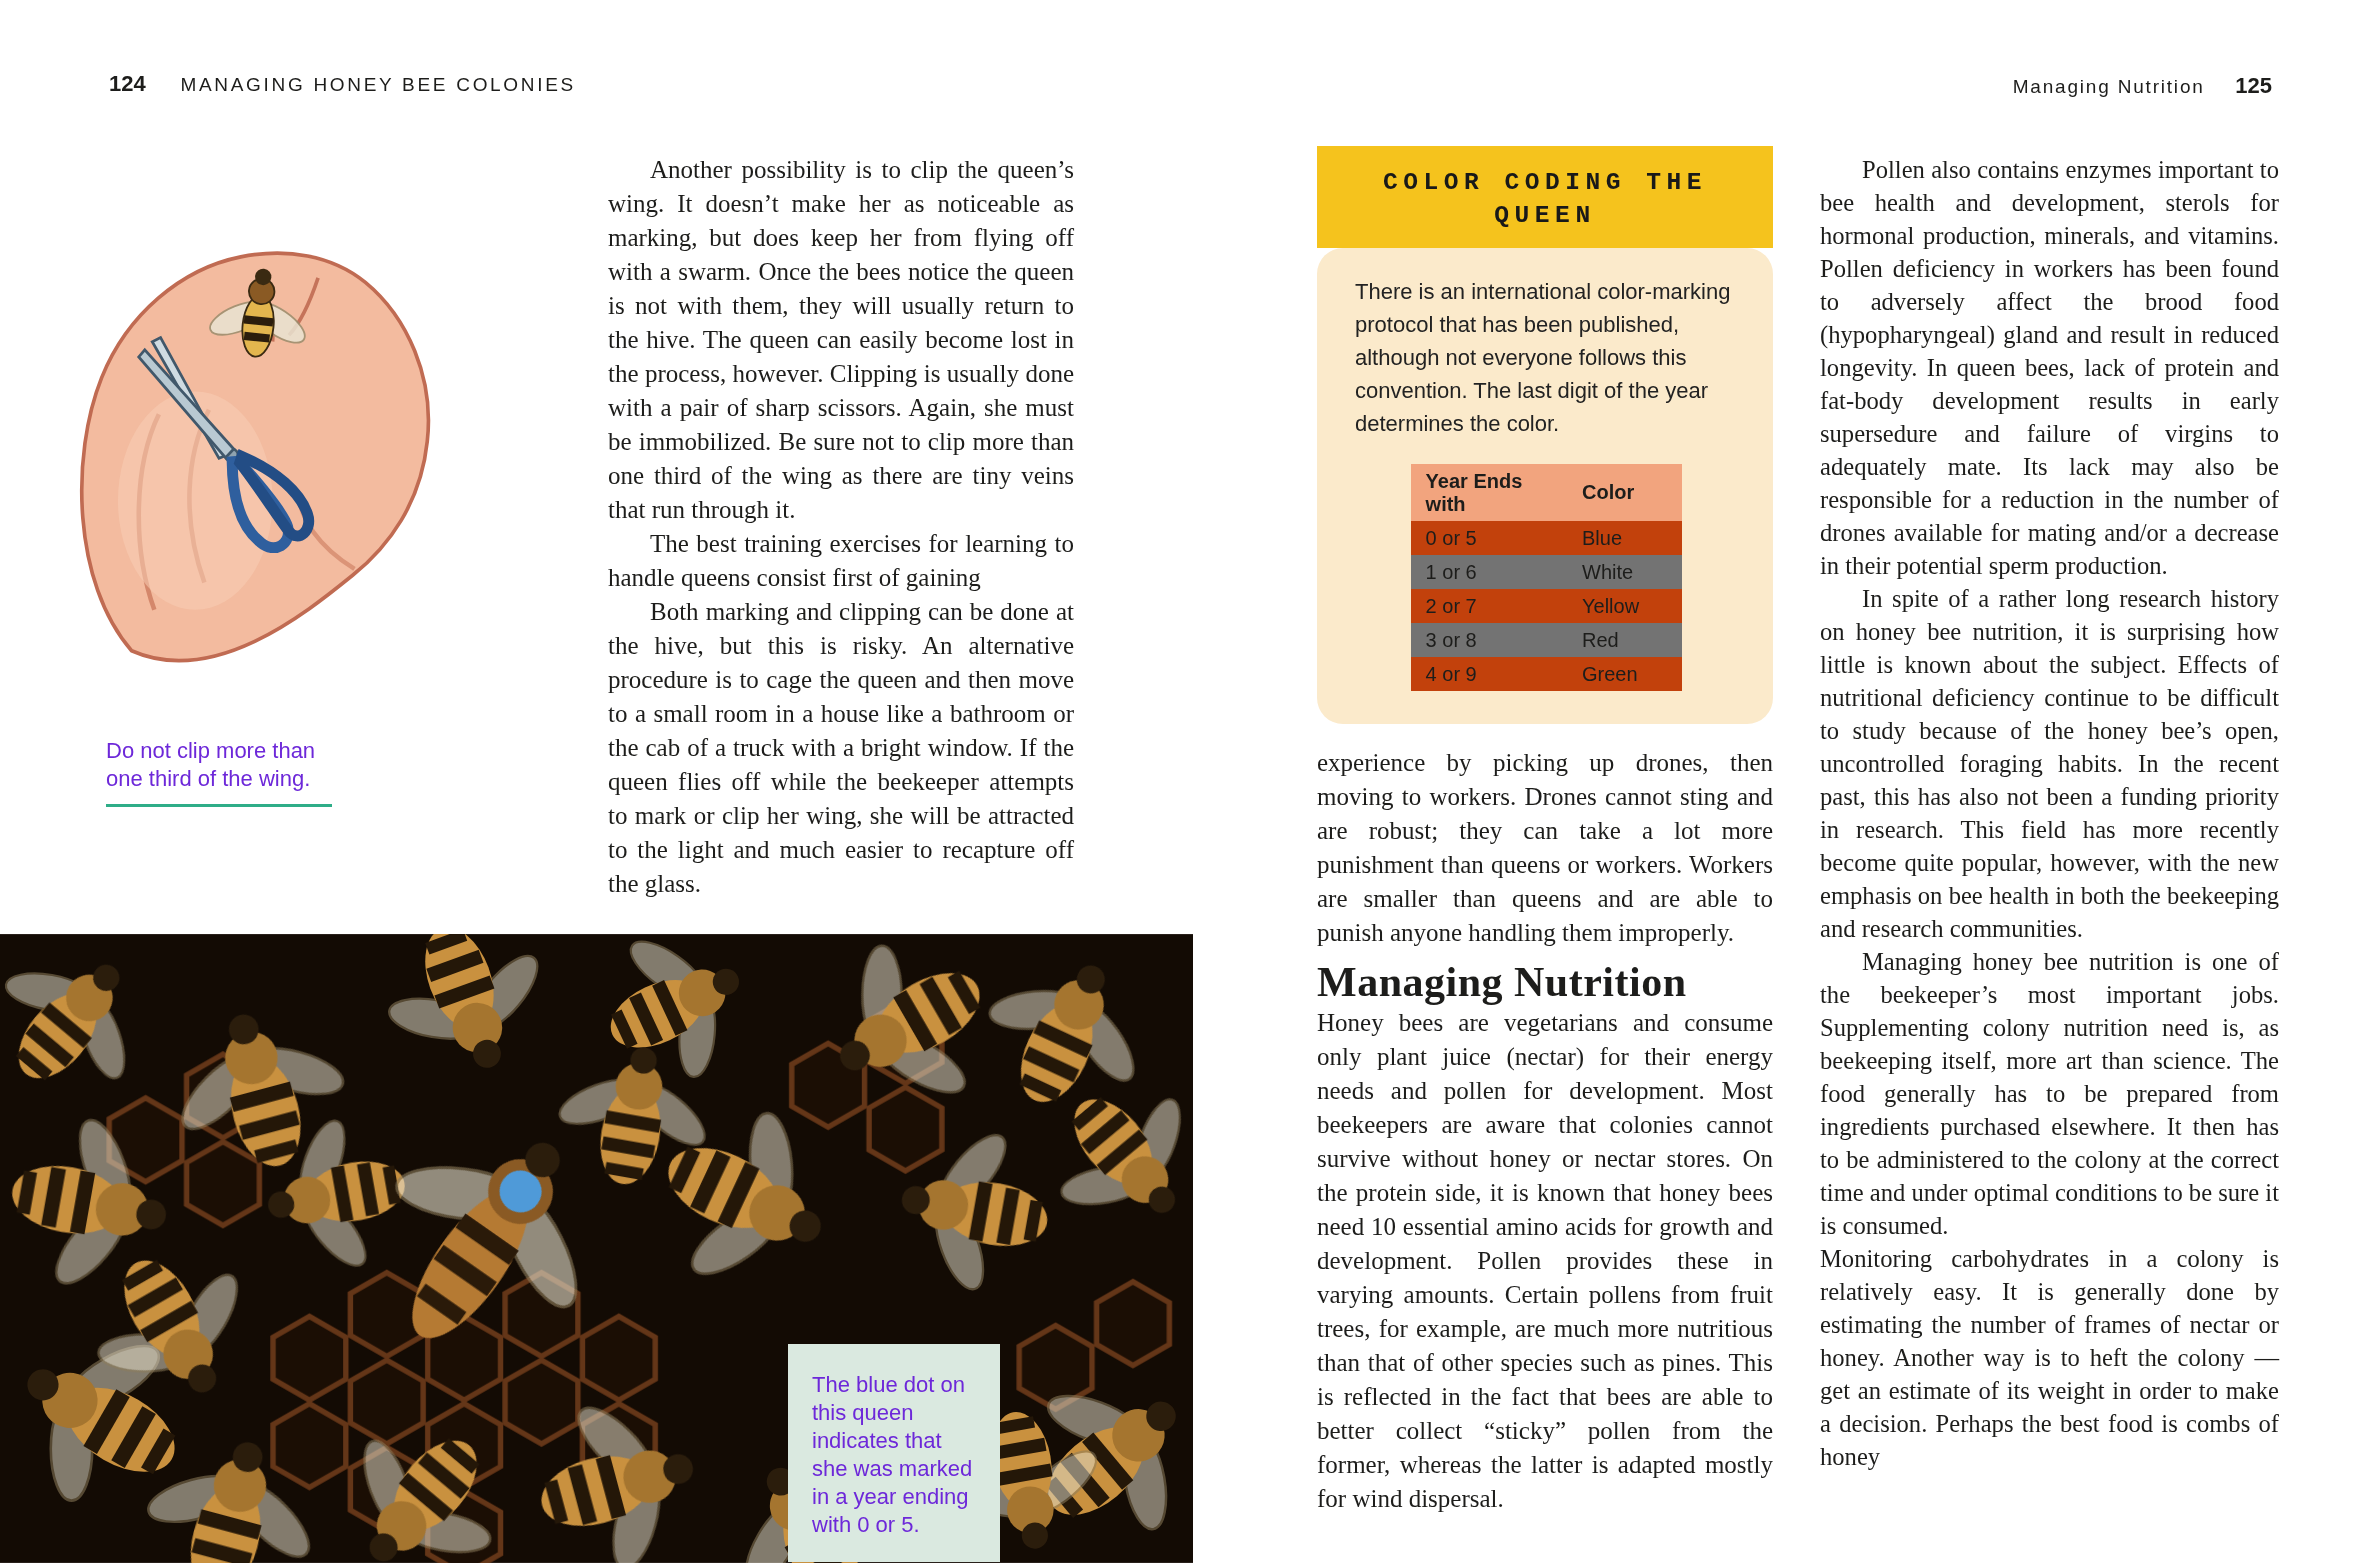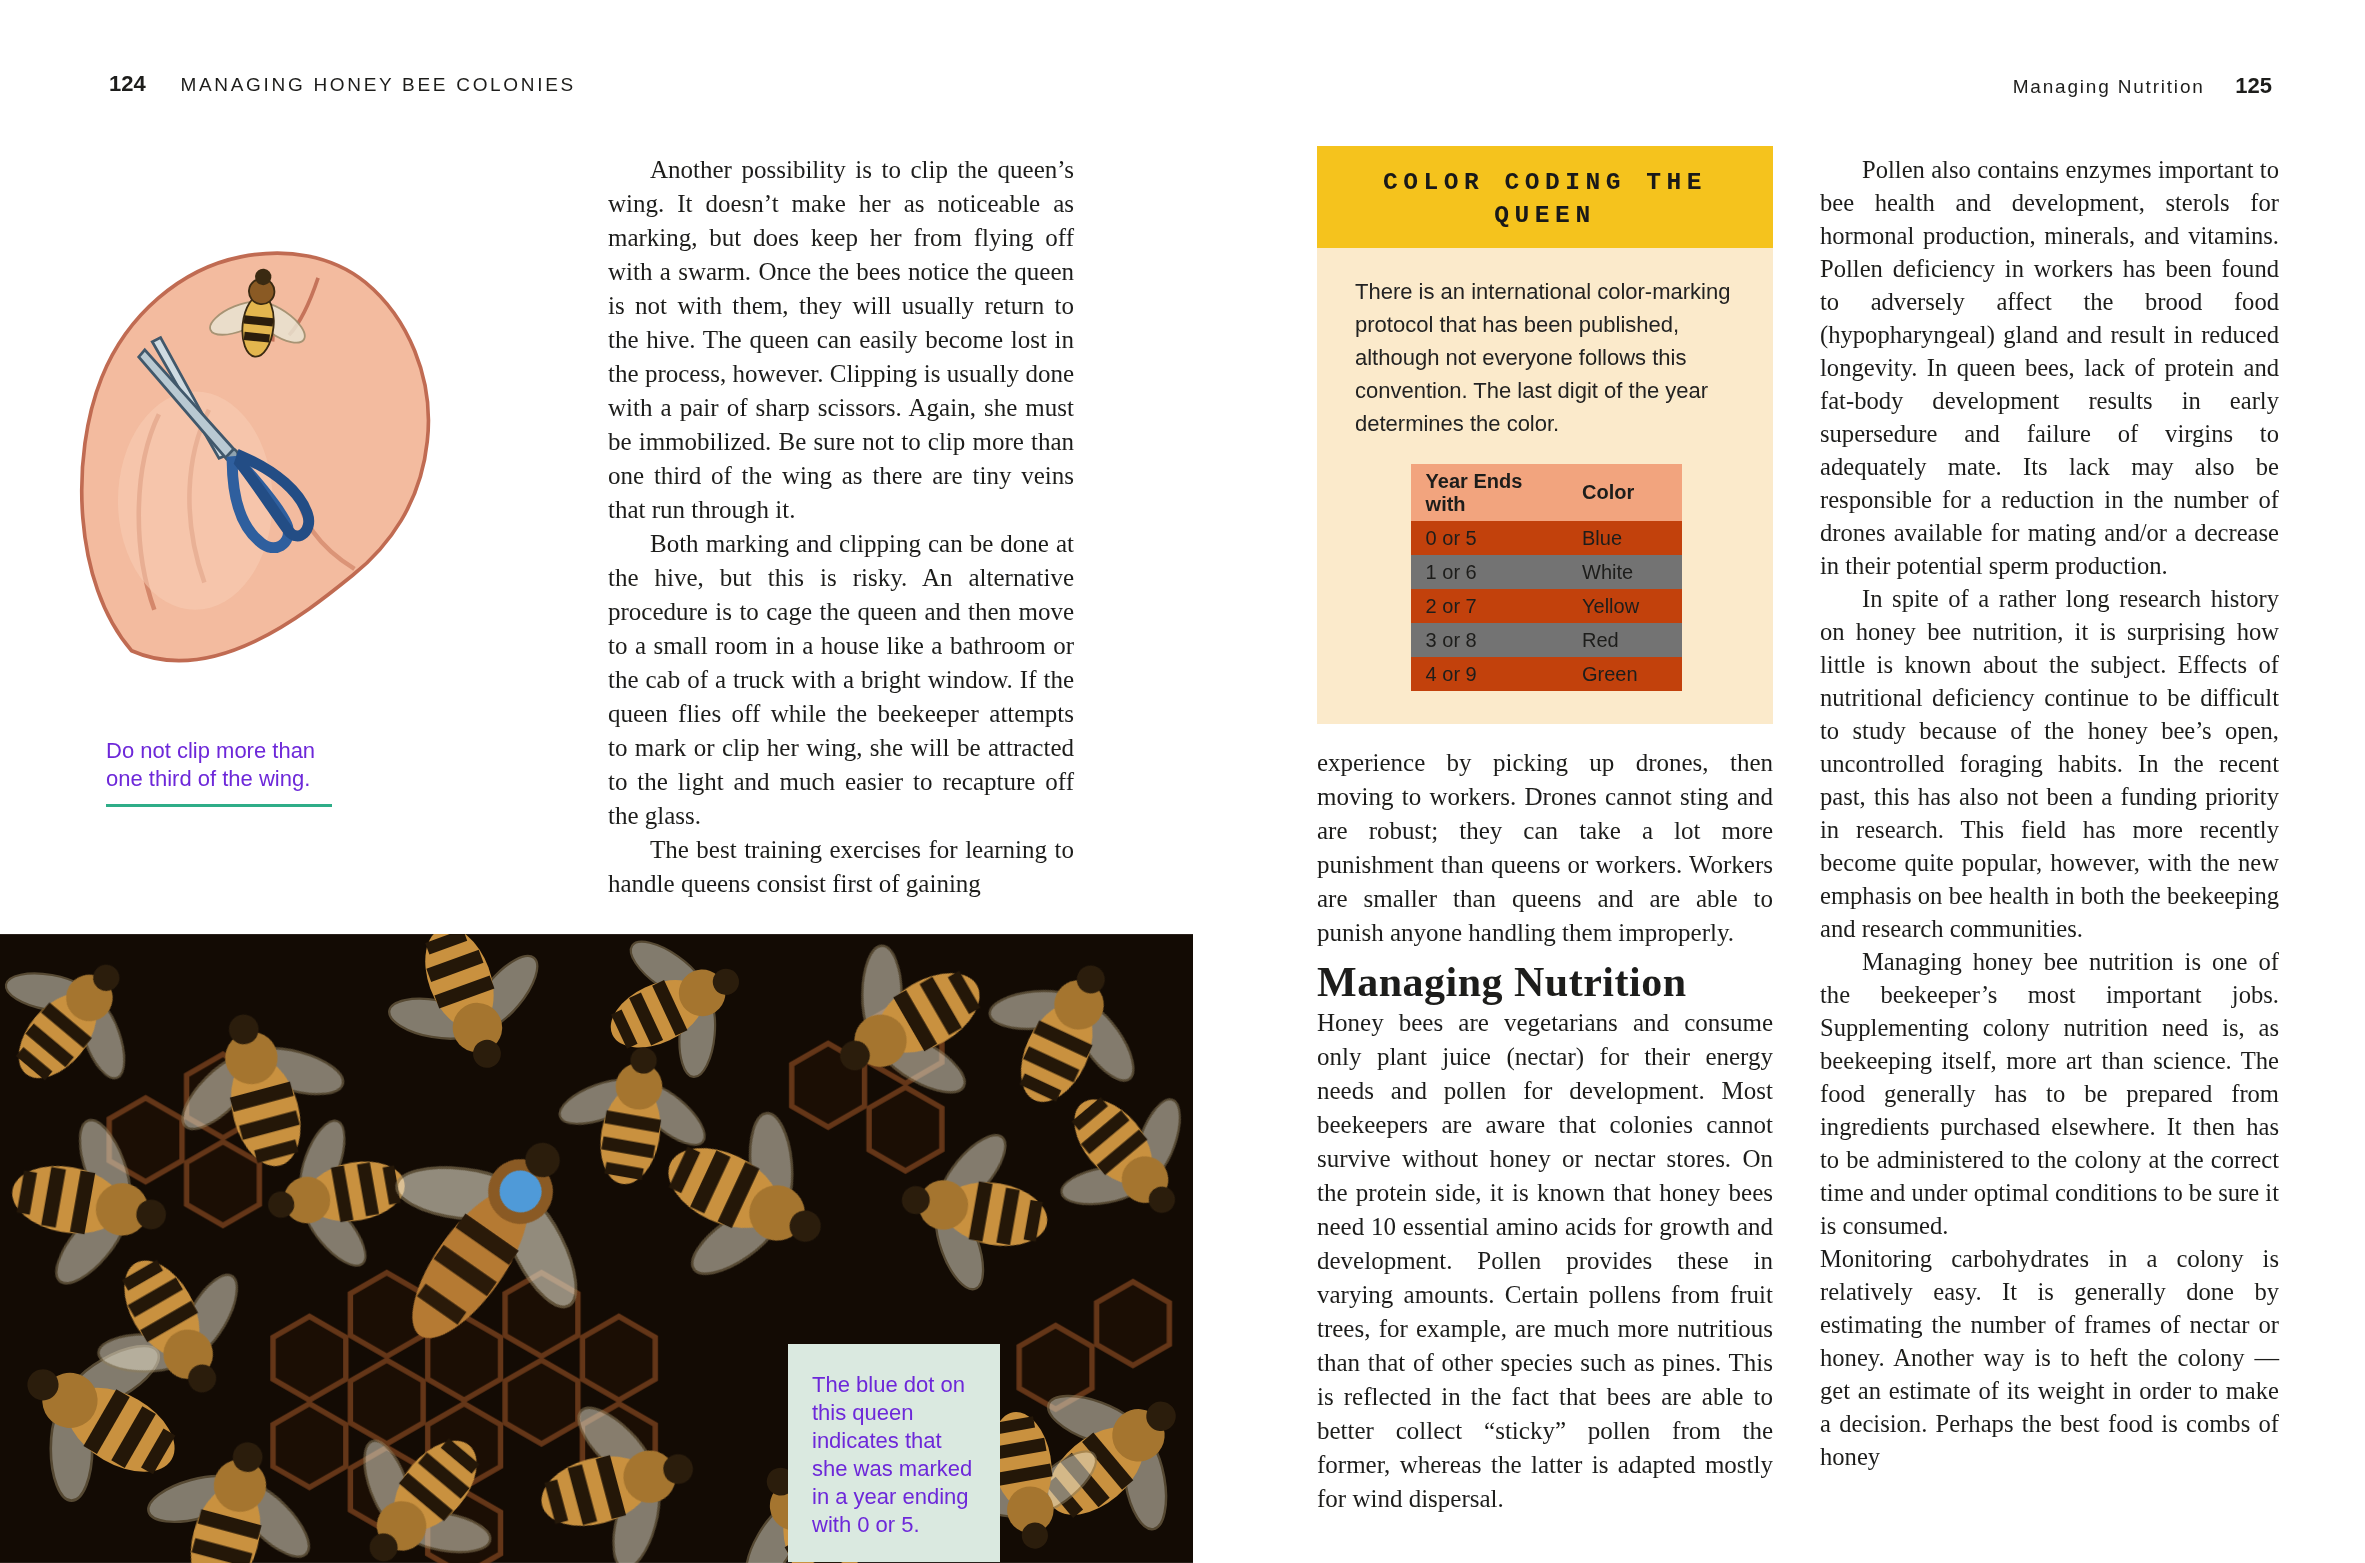--- a/index.html
+++ b/index.html
@@ -13,21 +13,21 @@
   .bodycol{font-size:25px;line-height:34px;text-align:justify;}
   .bodycol p{margin:0;}
   .indent{text-indent:42px;}
   
   .caption{font-family:"Liberation Sans",sans-serif;font-size:22px;line-height:28px;color:#6d28d9;}
   .caption-rule{height:2.7px;background:#2ead88;}
   
   .sidebar-head{background:#f5c31d;text-align:center;font-family:Liberation Mono, monospace;
                 font-weight:bold;font-size:24.6px;letter-spacing:5.5px;line-height:33px;
                 padding:20px 27px 16.4px 27px;color:#191919;}
-  .sidebar-body{background:#fbeacb;padding:27px 38px 33px 38px;}
+  .sidebar-body{background:#fbeacb;padding:27px 38px 33px 38px;border-radius:26px;}
   .sidebar-intro{font-family:"Liberation Sans",sans-serif;font-size:22px;line-height:33px;color:#222;}
   table.colortable{border-collapse:collapse;margin:24px 0 0 56px;width:271px;
                    font-family:"Liberation Sans",sans-serif;font-size:20px;}
   table.colortable td{padding:5.5px 0 5.5px 14.6px;height:23px;}
   table.colortable tr.thead td{background:#f2a47e;font-weight:bold;}
   table.colortable tr.rowA td{background:#c2410c;}
   table.colortable tr.rowB td{background:#737373;}
   td.colcolor{width:100px;}
   
   .section-head{font-family:"Liberation Serif",serif;font-weight:bold;font-size:42px;letter-spacing:0.5px;}
@@ -82,22 +82,22 @@
   </div>
 
   <div class="abs caption" style="left:106px;top:737px;width:255px;">
     <div>Do not clip more than</div>
     <div>one third of the wing.</div>
   </div>
   <div class="abs caption-rule" style="left:106px;top:804px;width:226px;"></div>
 
   <div class="abs bodycol" style="left:608px;top:153px;width:466px;">
     <p class="indent">Another possibility is to clip the queen’s wing. It doesn’t make her as noticeable as marking, but does keep her from flying off with a swarm. Once the bees notice the queen is not with them, they will usually return to the hive. The queen can easily become lost in the process, however. Clipping is usually done with a pair of sharp scissors. Again, she must be immobilized. Be sure not to clip more than one third of the wing as there are tiny veins that run through it.</p>
+    <p class="indent">The best training exercises for learning to handle queens consist first of gaining</p>
     <p class="indent">Both marking and clipping can be done at the hive, but this is risky. An alternative procedure is to cage the queen and then move to a small room in a house like a bathroom or the cab of a truck with a bright window. If the queen flies off while the beekeeper attempts to mark or clip her wing, she will be attracted to the light and much easier to recapture off the glass.</p>
-    <p class="indent">The best training exercises for learning to handle queens consist first of gaining</p>
   </div>
 
   <div class="abs" style="left:0;top:934px;width:1193px;height:629px;">
     <svg width="1193" height="629" viewBox="0 0 1311 691">
       <defs>
         <polygon id="hex" points="40,0 80,23 80,69 40,92 0,69 0,23" fill="#1c0f05" stroke="#6e3b1b" stroke-width="6"></polygon>
         <g id="bee">
           <ellipse cx="-24" cy="-6" rx="30" ry="12" fill="#ded8c4" opacity="0.55" stroke="#8d7c5a" stroke-width="1.5" transform="rotate(-30)"></ellipse>
           <ellipse cx="24" cy="-6" rx="30" ry="12" fill="#ded8c4" opacity="0.55" stroke="#8d7c5a" stroke-width="1.5" transform="rotate(30)"></ellipse>
           <ellipse cx="0" cy="26" rx="20" ry="34" fill="#c9913f"></ellipse>

